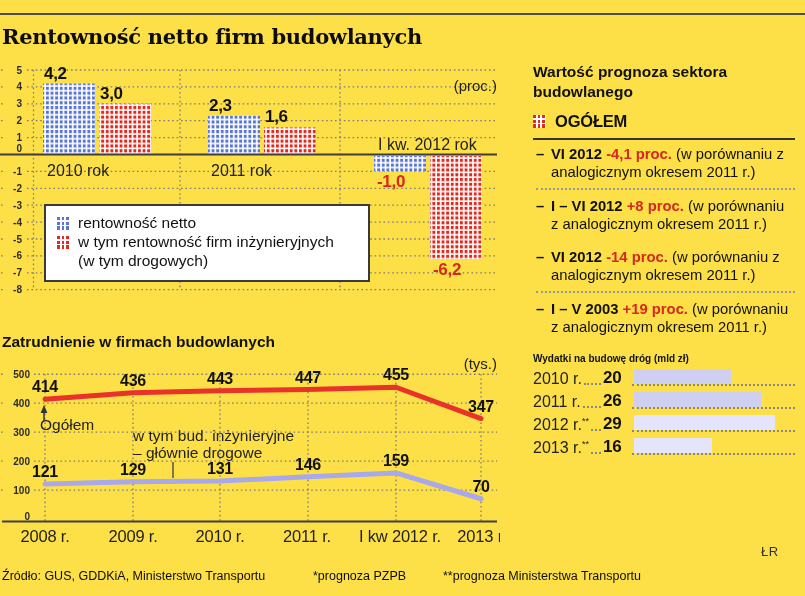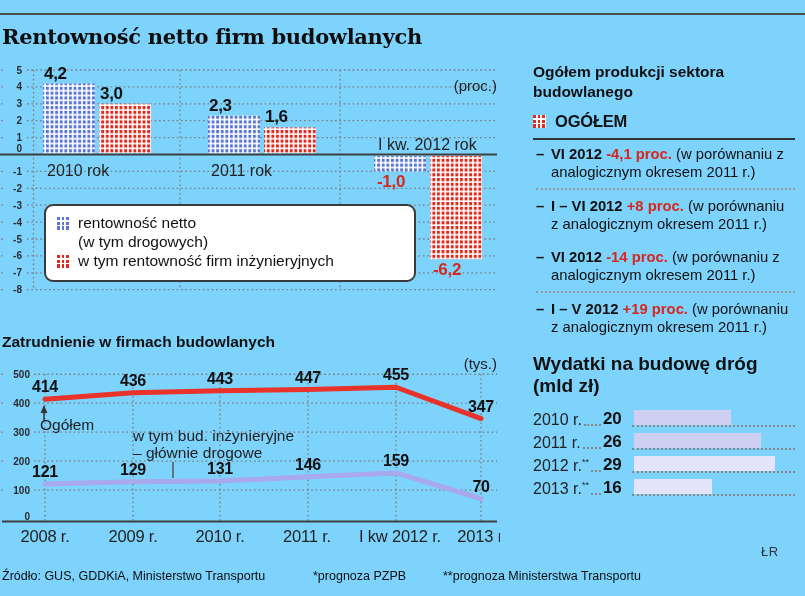--- a/index.html
+++ b/index.html
@@ -1,16 +1,16 @@
 <!DOCTYPE html>
 <html><head>
 <meta charset="utf-8">
 <style>
   html,body{margin:0;padding:0;background:#fff}
-  .canvas{position:relative;width:805px;height:596px;background:#7dd3fc;overflow:hidden;
+  .canvas{position:relative;width:805px;height:596px;background:#fde047;overflow:hidden;
           font-family:"Liberation Sans","DejaVu Sans",sans-serif;color:#111}
   .top-rule{position:absolute;left:0;top:13px;width:805px;height:2px;background:#4d4d4d}
   .page-title{position:absolute;left:2px;top:24px;margin:0;
               font:700 21px "DejaVu Serif",serif;letter-spacing:-.3px;color:#0d0d0d}
 
   
   #profit-chart{position:absolute;left:0;top:58px}
   #emp-chart{position:absolute;left:0;top:352px}
   .emp-title{position:absolute;left:2px;top:333px;margin:0;font-size:15.5px;font-weight:700}
 
@@ -20,22 +20,22 @@
   .vneg{fill:#d6281d}
   .gcat{font-size:16px;fill:#222}
   .unit{font-size:15px;fill:#222}
   .xlab{font-size:16.5px;fill:#222;letter-spacing:-.2px}
   .pt-label{font-size:16px;font-weight:700;fill:#111;letter-spacing:-.3px}
   .anno{font-size:15.5px;fill:#222}
   .dot{stroke:#7d7d7d;stroke-width:1.3;stroke-dasharray:1.6 2.8;fill:none}
   .axis{stroke:#3f3f3f;stroke-width:2.2;fill:none}
 
   
-  .legend{position:absolute;left:44px;top:204px;width:372px;box-sizing:border-box;
-          background:#fff;border:2.5px solid #3a3a3a;border-radius:9px;
+  .legend{position:absolute;left:44px;top:204px;width:326px;box-sizing:border-box;
+          background:#fff;border:2.5px solid #3a3a3a;border-radius:0;
           padding:8px 10px 9px 11px;font-size:15.5px;line-height:1.22;z-index:2}
   .lg-row{display:flex;align-items:center;gap:8px}
   .lg-cont{padding-left:21px}
   .pat-icon{width:13px;height:13px;flex:0 0 13px;display:inline-block}
   .pat-blue{background:repeating-linear-gradient(to bottom,transparent 0 3.2px,#fff 3.2px 4.7px),
             repeating-linear-gradient(to right,#5a76d4 0 2.9px,#fff 2.9px 4.5px)}
   .pat-red{background:repeating-linear-gradient(to bottom,transparent 0 3.2px,#fff 3.2px 4.7px),
            repeating-linear-gradient(to right,#e12a1f 0 2.9px,#fff 2.9px 4.5px)}
 
   
@@ -45,21 +45,21 @@
   .sec-head{display:flex;gap:9px;align-items:flex-start;border-bottom:2px solid #333;
             padding-bottom:6px;margin-bottom:5px}
   .sec-head .pat-icon{margin-top:3px}
   .sec-title{margin:0;font-size:16.5px;font-weight:700;line-height:1.18;letter-spacing:-.2px}
   .bullet{position:relative;padding-left:15px;margin:5px 0 5px 3px;font-size:14.8px;line-height:1.22}
   .bullet .dash{position:absolute;left:0;font-weight:700}
   .b-period{font-weight:700}
   .b-value{font-weight:700;color:#d6281d}
   .dotted-div{border-top:2px dotted #999;margin:7px 0 7px 3px}
 
-  .sp-head{margin:17px 0 9px;font-size:19px;font-weight:700}
+  .sp-head{margin:17px 0 1px;font-size:10px;font-weight:700}
   .sp-row{display:flex;align-items:flex-end;height:23px;font-size:16px}
   .sp-yearwrap{display:flex;align-items:flex-end;width:70px;flex:0 0 70px;color:#222;white-space:nowrap}
   .sp-year sup{font-size:9px;line-height:1}
   .sp-lead{flex:1;border-bottom:2px dotted #888;margin:0 2px 3px 2px;min-width:4px}
   .sp-val{font-weight:700;width:29px;flex:0 0 29px;font-size:17px;letter-spacing:-.3px}
   .sp-barwrap{flex:1;position:relative;height:17px;border-bottom:2px dotted #888;margin-bottom:2px}
   .sp-bar{position:absolute;left:2px;bottom:0;height:15px}
 
   
   .footer-src,.footer-n1,.footer-n2,.footer-logo{position:absolute;top:569px;font-size:12.5px;font-weight:400;color:#0d0d0d}
@@ -146,26 +146,26 @@
       <text x="211" y="118" class="gcat">2011 rok</text>
       <text x="378" y="92" class="gcat">I kw. 2012 rok</text>
       <text x="497" y="33" text-anchor="end" class="unit">(proc.)</text>
     </svg>
 
   <div class="legend">
     <div class="lg-row">
       <span class="pat-icon pat-blue"></span>
       <span>rentowność netto</span>
     </div>
-    <div class="lg-row lg-cont">
-      <span>(w tym drogowych)</span>
-    </div>
     <div class="lg-row">
       <span class="pat-icon pat-red"></span>
       <span>w tym rentowność firm inżynieryjnych</span>
+    </div>
+    <div class="lg-row lg-cont">
+      <span>(w tym drogowych)</span>
     </div>
   </div>
 
   <h2 class="emp-title">Zatrudnienie w firmach budowlanych</h2>
   <svg id="emp-chart" width="500" height="200" viewBox="0 0 500 200">
       <line x1="1" x2="4" y1="22.25" y2="22.25" class="dot"></line>
       <line x1="34" x2="497" y1="22.25" y2="22.25" class="dot"></line>
       <text x="30" y="25.75" text-anchor="end" class="tick">500</text>
       <line x1="1" x2="4" y1="51.2" y2="51.2" class="dot"></line>
       <line x1="34" x2="497" y1="51.2" y2="51.2" class="dot"></line>
@@ -210,35 +210,35 @@
       <text x="497" y="17" text-anchor="end" class="unit">(tys.)</text>
       <text x="40" y="78" class="anno">Ogółem</text>
       <line x1="44" x2="44" y1="69" y2="59" stroke="#333" stroke-width="1.5"></line>
       <path d="M44 53 L40.6 61 L47.4 61 Z" fill="#333"></path>
       <text x="133" y="89" class="anno">w tym bud. inżynieryjne</text>
       <text x="133" y="106" class="anno">– głównie drogowe</text>
       <line x1="173" x2="173" y1="110" y2="126" stroke="#555" stroke-width="1.5"></line>
     </svg>
 
   <aside class="right-col">
-    <h2 class="prod-heading">Ogółem produkcji sektora budowlanego</h2>
+    <h2 class="prod-heading">Wartość prognoza sektora budowlanego</h2>
     <div id="prod-sections">
         <div class="prod-section">
           <div class="sec-head">
             <span class="pat-icon pat-red"></span>
             <h3 class="sec-title">OGÓŁEM</h3>
           </div>
           <div class="bullet"><span class="dash">–</span><span class="b-period">VI 2012</span> <span class="b-value">-4,1 proc.</span> <span class="b-note">(w porównaniu z analogicznym okresem 2011 r.)</span></div>
           <div class="dotted-div"></div>
           <div class="bullet"><span class="dash">–</span><span class="b-period">I – VI 2012</span> <span class="b-value">+8 proc.</span> <span class="b-note">(w porównaniu z analogicznym okresem 2011 r.)</span></div>
         </div>
         <div class="prod-section">
           <div class="bullet"><span class="dash">–</span><span class="b-period">VI 2012</span> <span class="b-value">-14 proc.</span> <span class="b-note">(w porównaniu z analogicznym okresem 2011 r.)</span></div>
           <div class="dotted-div"></div>
-          <div class="bullet"><span class="dash">–</span><span class="b-period">I – V 2012</span> <span class="b-value">+19 proc.</span> <span class="b-note">(w porównaniu z analogicznym okresem 2011 r.)</span></div>
+          <div class="bullet"><span class="dash">–</span><span class="b-period">I – V 2003</span> <span class="b-value">+19 proc.</span> <span class="b-note">(w porównaniu z analogicznym okresem 2011 r.)</span></div>
         </div>
       </div>
     <h2 class="sp-head">Wydatki na budowę dróg (mld zł)</h2>
     <div id="sp-rows">
         <div class="sp-row">
           <div class="sp-yearwrap">
             <span class="sp-year">2010 r.</span>
             <span class="sp-lead"></span>
           </div>
           <span class="sp-val">20</span>

